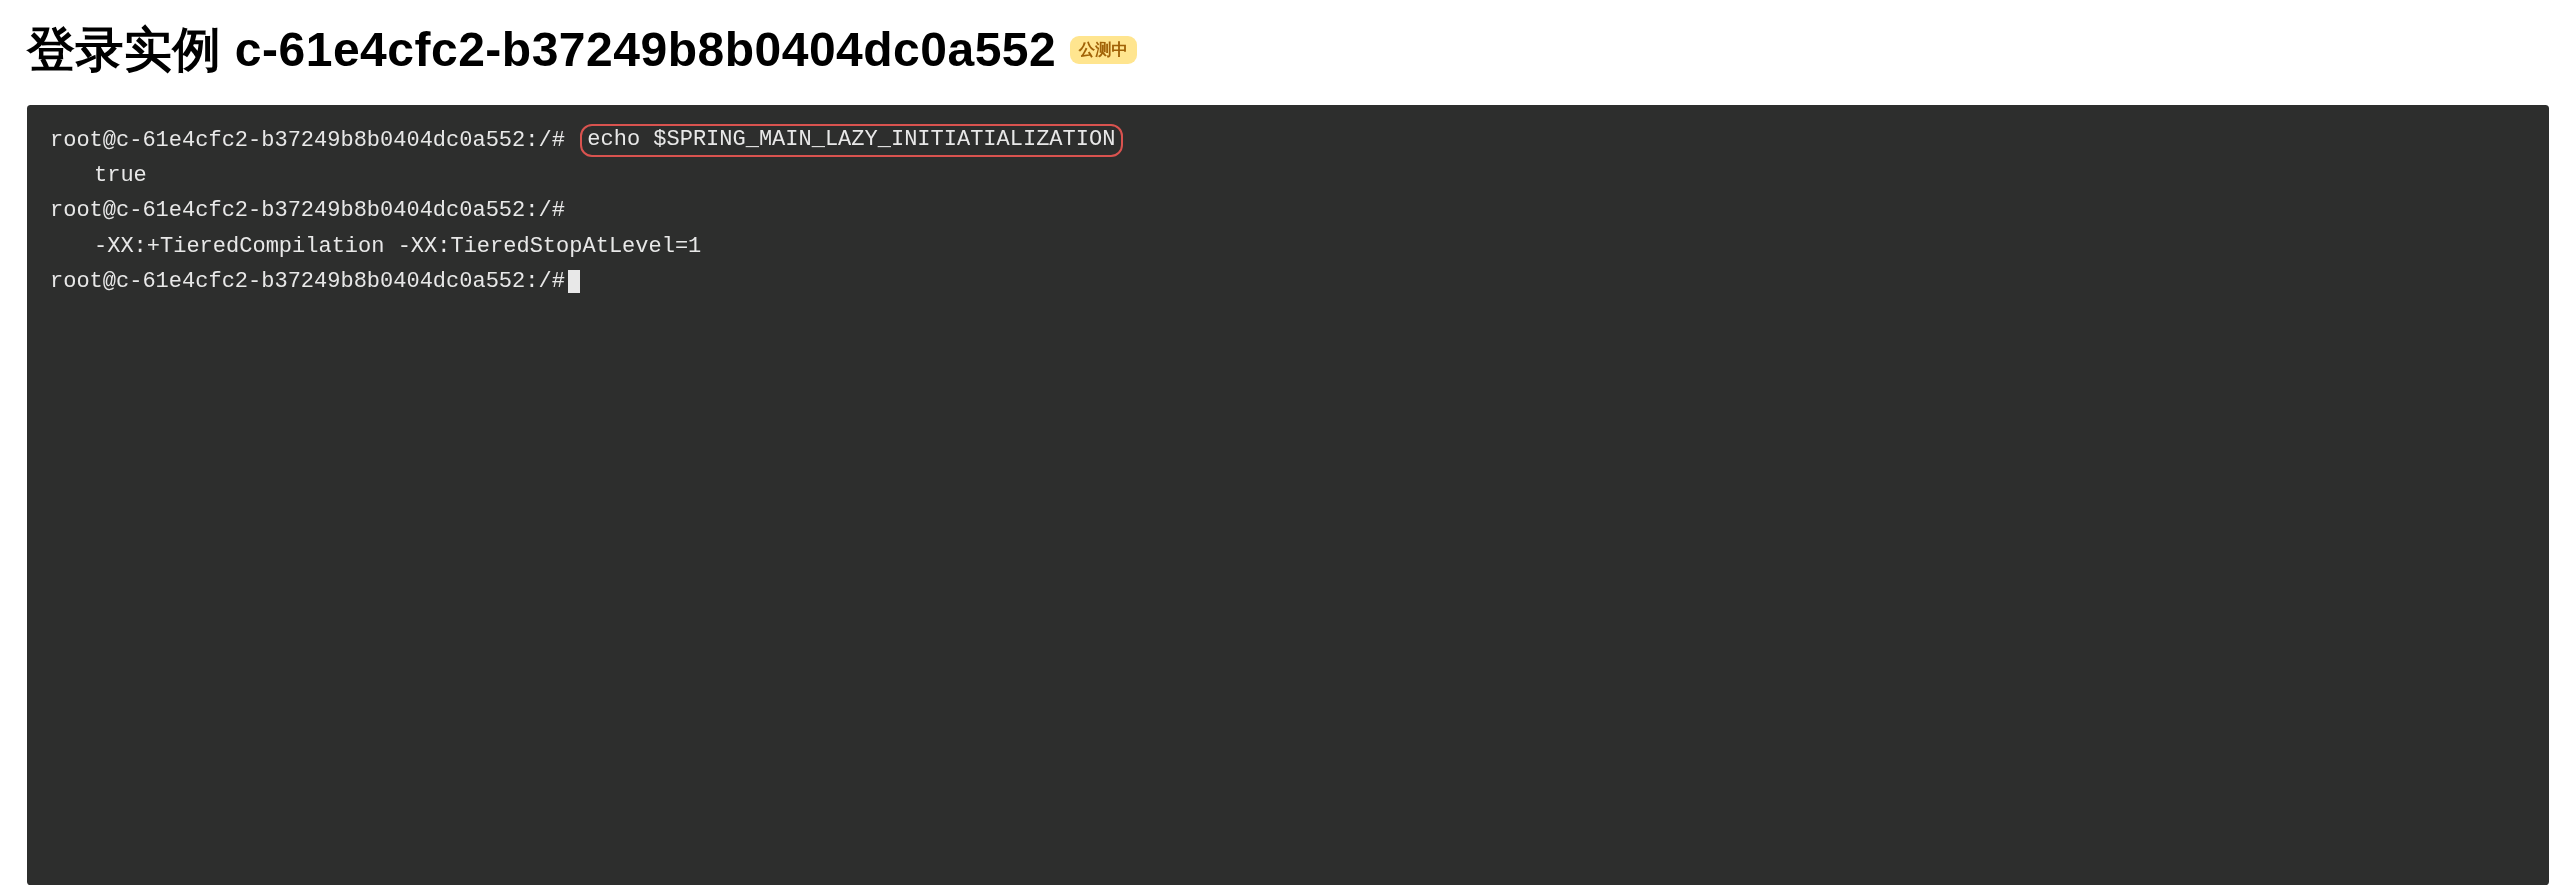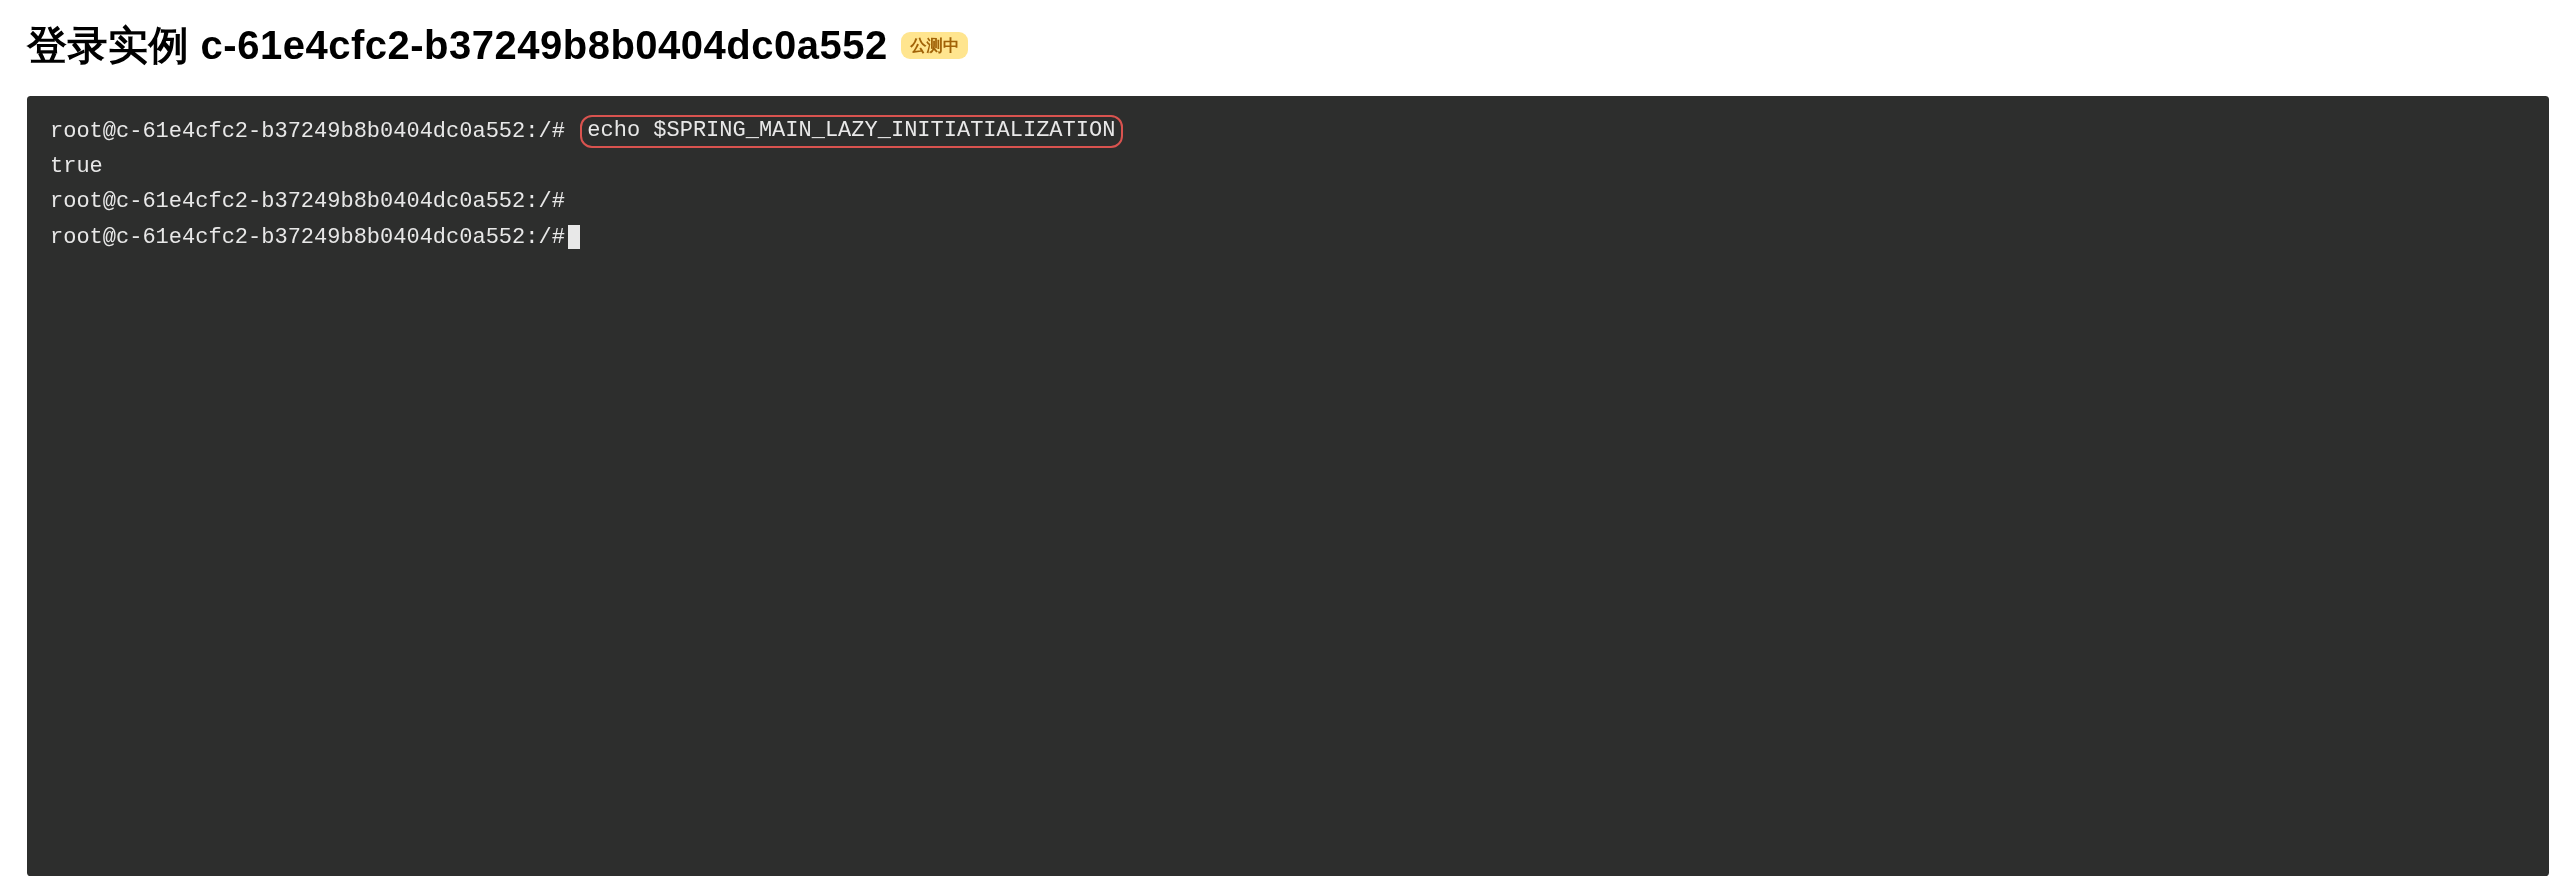--- a/index.html
+++ b/index.html
@@ -13,21 +13,21 @@
       width: 2576px;
       height: 889px;
     }
     .header {
       padding: 18px 27px 23px 27px;
       display: flex;
       align-items: center;
       gap: 13.6px;
     }
     .page-title {
-      font-size: 40px;
+      font-size: 48px;
       font-weight: 700;
       color: #000000;
       letter-spacing: 0.5px;
     }
     .beta-badge {
       background: #ffe58f;
       color: #a16207;
       font-size: 16.3px;
       font-weight: 600;
       padding: 2.7px 9px;
@@ -57,20 +57,21 @@
     .command-highlight {
       border: 2.7px solid #d9534f;
       border-radius: 12px;
       padding: 0 5.4px;
       margin-left: 1.8px;
       display: inline-block;
       line-height: 1.3;
     }
     .output {
       color: #e8e8e8;
+      margin-left: 44px;
     }
     .cursor {
       display: inline-block;
       width: 11.8px;
       height: 23.6px;
       background: #e8e8e8;
       margin-left: 3.6px;
       vertical-align: middle;
     }
   </style>
@@ -89,17 +90,20 @@
     <span class="command-highlight">echo $SPRING_MAIN_LAZY_INITIATIALIZATION</span>
   </div>
   <div class="terminal-line">
     <span class="output">true</span>
   </div>
   <div class="terminal-line">
     <span class="prompt">root@c-61e4cfc2-b37249b8b0404dc0a552:/#</span>
     <span> </span>
   </div>
   <div class="terminal-line">
+    <span class="output">-XX:+TieredCompilation -XX:TieredStopAtLevel=1</span>
+  </div>
+  <div class="terminal-line">
     <span class="prompt">root@c-61e4cfc2-b37249b8b0404dc0a552:/#</span>
     <span class="cursor"></span>
   </div>
 </div>
 
 
 </body></html>

